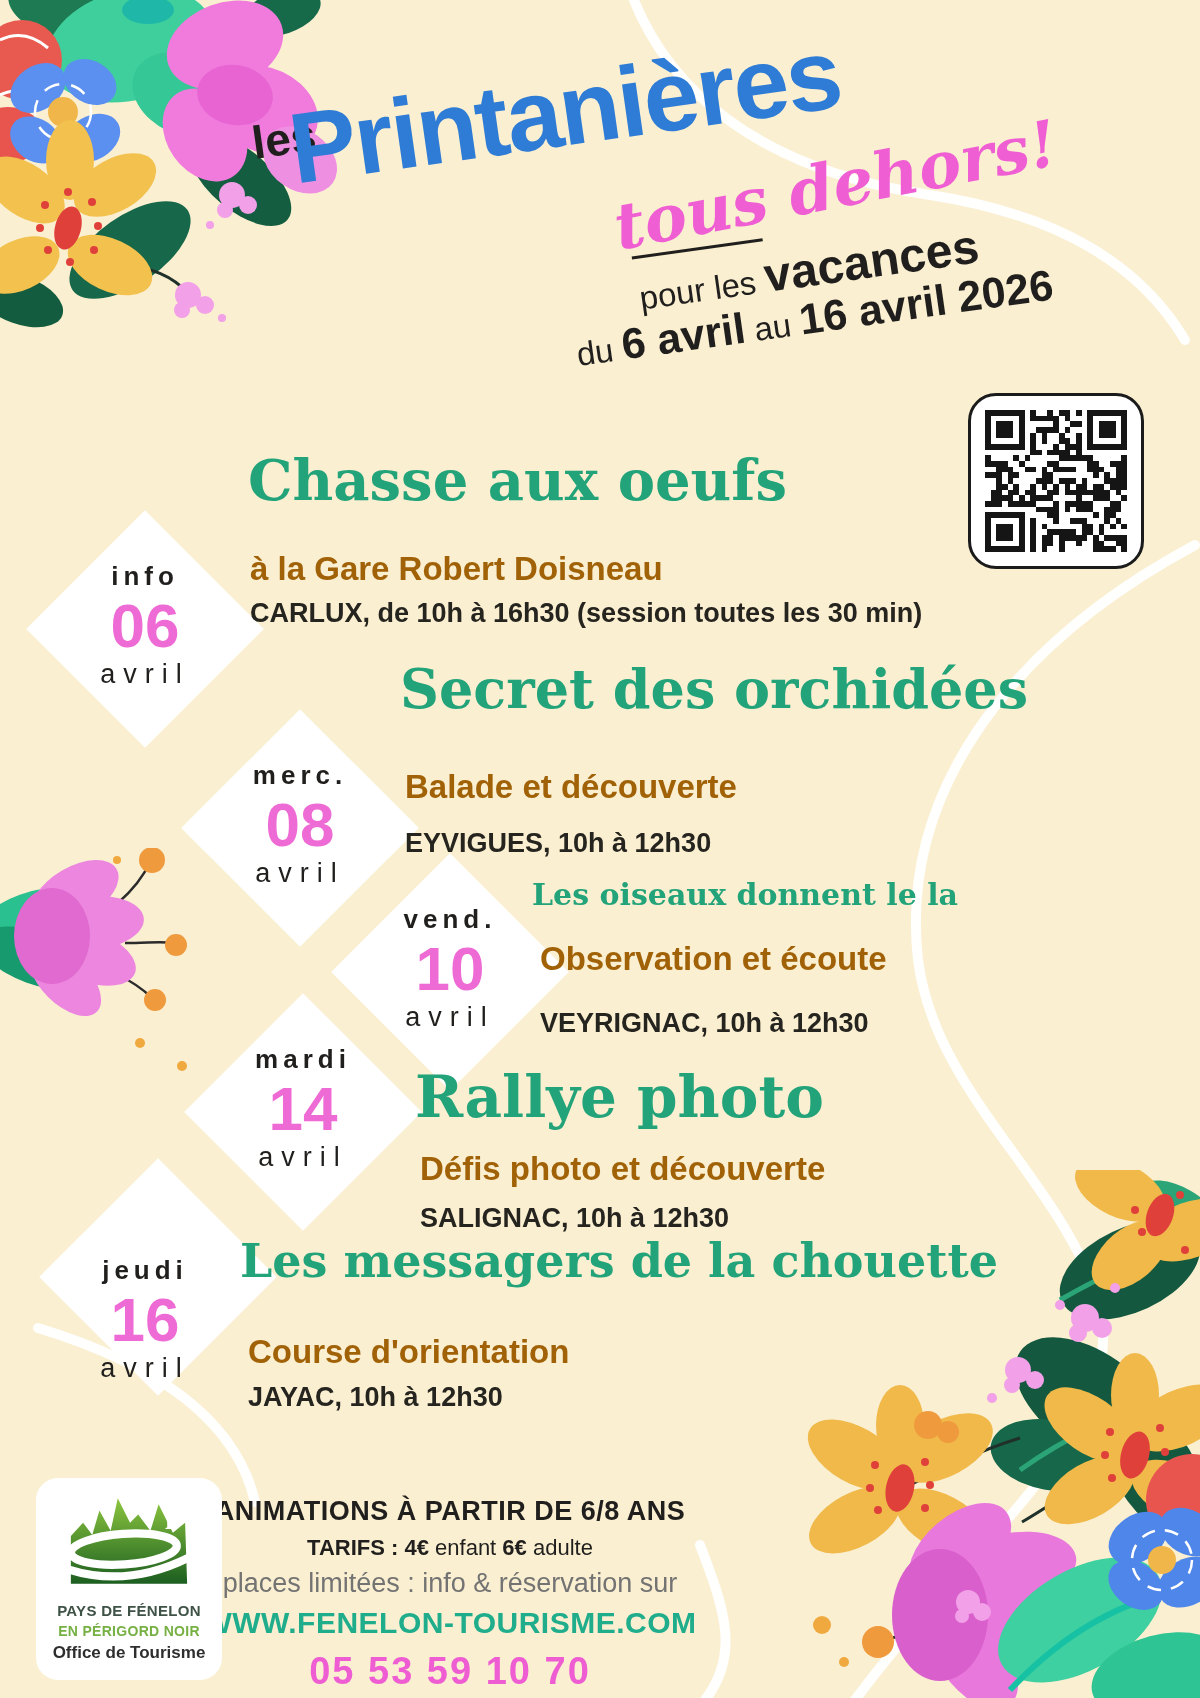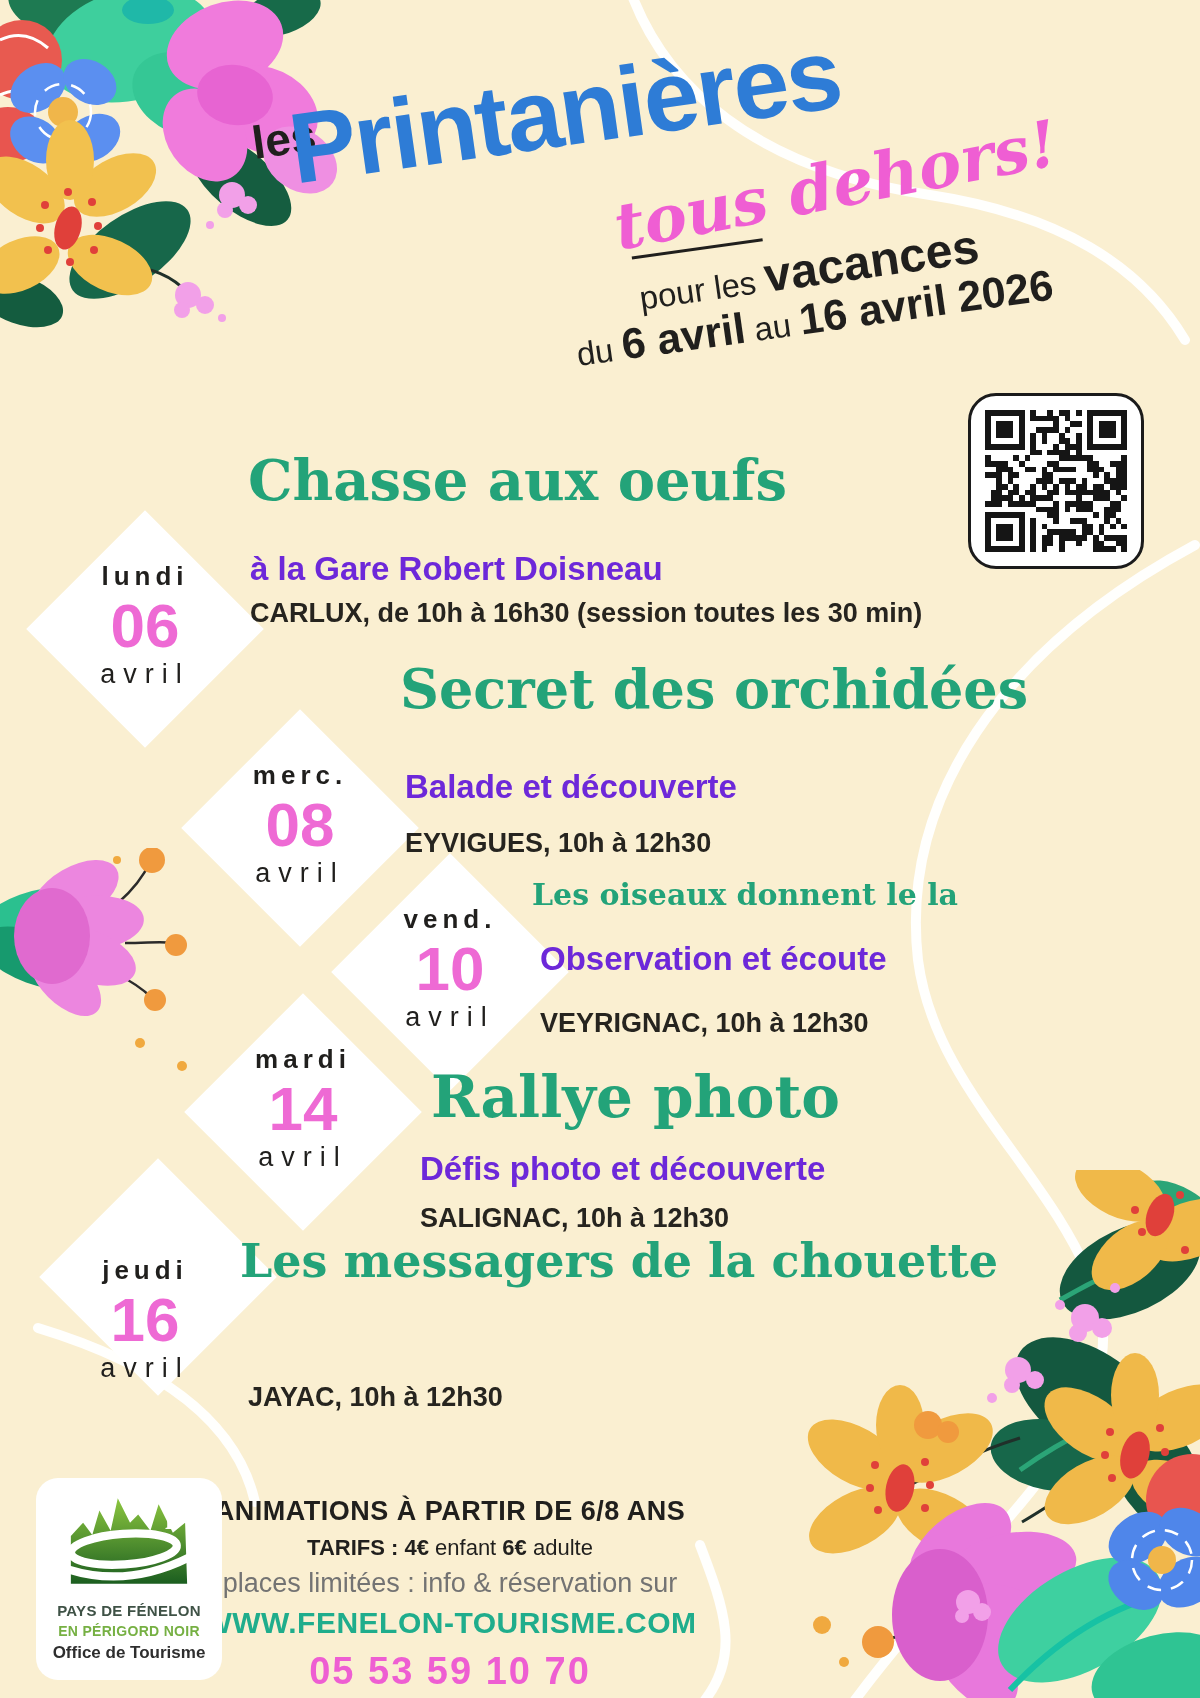--- a/index.html
+++ b/index.html
@@ -34,21 +34,21 @@
   .diamond{position:absolute; width:168px; height:168px; background:#ffffff;
            transform:rotate(45deg); z-index:2;}
   .date-block{position:absolute; width:260px; text-align:center; z-index:3; line-height:1;}
   .date-day{font-size:26px; font-weight:600; letter-spacing:5px; color:#201f1d;}
   .date-num{font-size:62px; font-weight:bold; color:#EE6AD4; margin-top:6px;}
   .date-month{font-size:27px; font-weight:500; letter-spacing:8px; color:#201f1d; margin-top:4px;}
 
   
   .ev-title{position:absolute; font-family:"DejaVu Serif", serif; font-weight:bold;
             color:#23A379; z-index:4; line-height:1; white-space:nowrap;}
-  .ev-sub{position:absolute; font-size:33px; font-weight:bold; color:#6d28d9; z-index:4; white-space:nowrap;}
+  .ev-sub{position:absolute; font-size:33px; font-weight:bold; color:#a16207; z-index:4; white-space:nowrap;}
   .ev-info{position:absolute; font-size:27px; font-weight:bold; color:#26241f; z-index:4; white-space:nowrap;}
 
   
   .footer{position:absolute; left:160px; top:1496px; width:580px; text-align:center; z-index:4;}
   .f-age{font-size:27px; font-weight:bold; letter-spacing:.5px;}
   .f-tarifs{font-size:22px; margin-top:8px;}
   .f-tarifs b{font-weight:bold;}
   .f-places{font-size:27px; color:#737373; margin-top:7px;}
   .f-site{font-size:30px; font-weight:bold; color:#1FAD8C; letter-spacing:.5px; margin-top:7px;}
   .f-phone{font-size:38px; font-weight:bold; color:#EE5ED2; letter-spacing:2px; margin-top:10px;}
@@ -512,21 +512,21 @@
       </svg>
   </div>
 
   <div class="diamond" style="left:61px; top:545px;"></div>
   <div class="diamond" style="left:216px; top:744px;"></div>
   <div class="diamond" style="left:366px; top:888px;"></div>
   <div class="diamond" style="left:219px; top:1028px;"></div>
   <div class="diamond" style="left:74px; top:1193px;"></div>
 
   <div class="date-block" style="left:15px; top:563px;">
-    <div class="date-day">lundi</div>
+    <div class="date-day">info</div>
     <div class="date-num">06</div>
     <div class="date-month">avril</div>
   </div>
   <div class="date-block" style="left:170px; top:762px;">
     <div class="date-day">merc.</div>
     <div class="date-num">08</div>
     <div class="date-month">avril</div>
   </div>
   <div class="date-block" style="left:320px; top:906px;">
     <div class="date-day">vend.</div>
@@ -549,25 +549,26 @@
   <div class="ev-info" style="left:250px; top:598px;">CARLUX, de 10h à 16h30 (session toutes les 30 min)</div>
 
   <div class="ev-title" style="left:400px; top:662px; font-size:54px;">Secret des orchidées</div>
   <div class="ev-sub" style="left:405px; top:768px;">Balade et découverte</div>
   <div class="ev-info" style="left:405px; top:828px;">EYVIGUES, 10h à 12h30</div>
 
   <div class="ev-title" style="left:532px; top:880px; font-size:30px;">Les oiseaux donnent le la</div>
   <div class="ev-sub" style="left:540px; top:940px;">Observation et écoute</div>
   <div class="ev-info" style="left:540px; top:1008px;">VEYRIGNAC, 10h à 12h30</div>
 
-  <div class="ev-title" style="left:415px; top:1068px; font-size:58px;margin-left:16px;">Rallye photo</div>
+  <div class="ev-title" style="left:415px; top:1068px; font-size:58px;">Rallye photo</div>
   <div class="ev-sub" style="left:420px; top:1150px;">Défis photo et découverte</div>
   <div class="ev-info" style="left:420px; top:1203px;">SALIGNAC, 10h à 12h30</div>
 
   <div class="ev-title" style="left:240px; top:1238px; font-size:46px;">Les messagers de la chouette</div>
+  <div class="ev-sub" style="left:248px; top:1333px;">Course d'orientation</div>
   <div class="ev-info" style="left:248px; top:1382px;">JAYAC, 10h à 12h30</div>
 
   <div class="footer">
     <div class="f-age">ANIMATIONS À PARTIR DE 6/8 ANS</div>
     <div class="f-tarifs"><b>TARIFS : </b><b>4€</b><span> enfant </span><b>6€</b><span> adulte</span></div>
     <div class="f-places">places limitées : info &amp; réservation sur</div>
     <div class="f-site">WWW.FENELON-TOURISME.COM</div>
     <div class="f-phone">05 53 59 10 70</div>
   </div>
 

